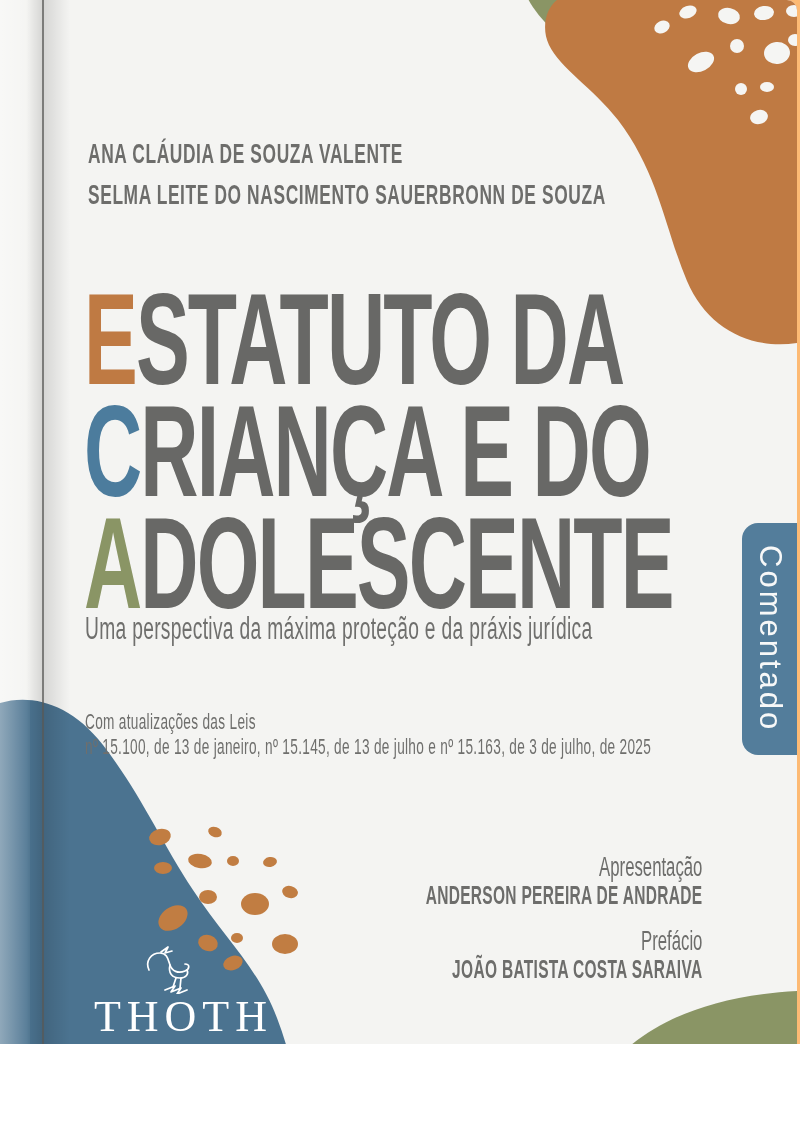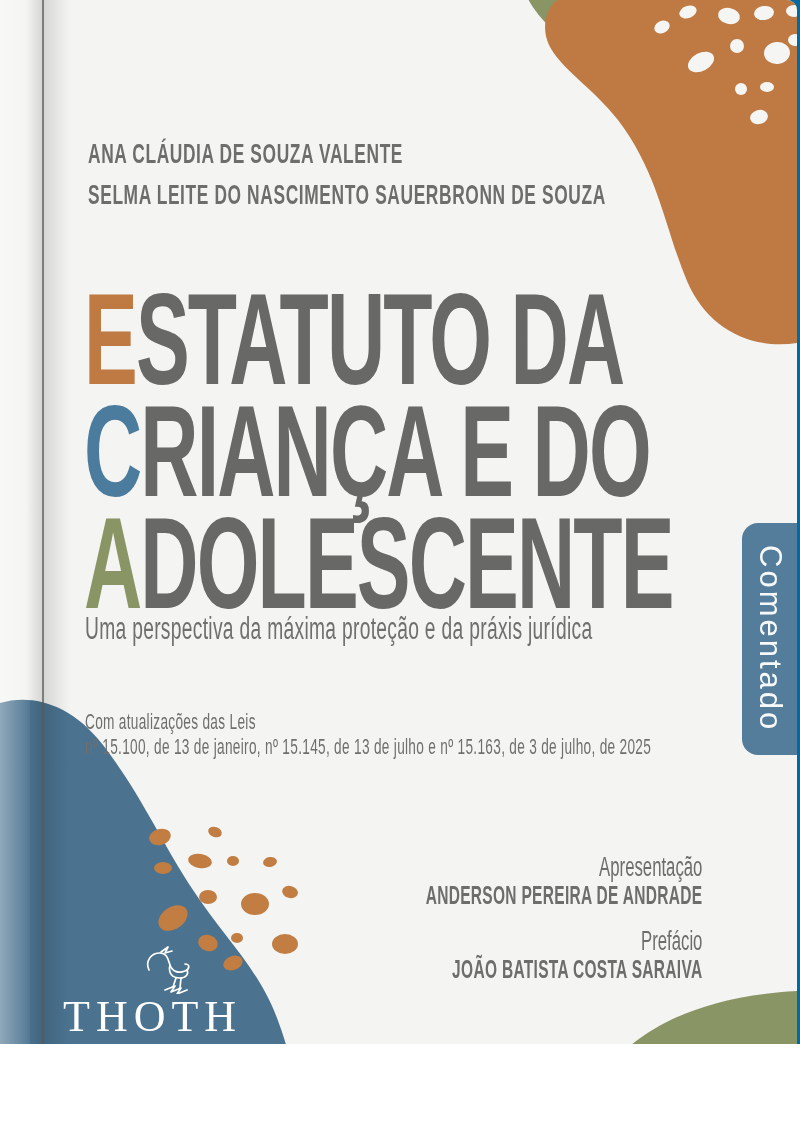--- a/index.html
+++ b/index.html
@@ -1,16 +1,16 @@
 <!DOCTYPE html>
 <html><head>
 <meta charset="utf-8">
 <style>
   html,body{margin:0;padding:0;background:#ffffff;}
-  .stage{position:relative;width:800px;height:1044px;background:#0369a1;overflow:hidden;
+  .stage{position:relative;width:800px;height:1044px;background:#fdba74;overflow:hidden;
          font-family:"Liberation Sans",sans-serif;}
   .book{position:absolute;left:0;top:0;width:797px;height:1134px;background:#f4f4f2;
         border-radius:0 10px 10px 0;overflow:hidden;}
   .deco{position:absolute;left:0;top:0;width:797px;height:1134px;}
 
   
   .spine-highlight{position:absolute;left:0;top:0;width:30px;height:100%;
         background:linear-gradient(90deg,rgba(255,255,255,0.38),rgba(255,255,255,0.05));}
   .spine-shadow-left{position:absolute;left:26px;top:0;width:16px;height:100%;
         background:linear-gradient(90deg,rgba(0,0,0,0),rgba(0,0,0,0.12));}
@@ -39,21 +39,21 @@
 
   .badge{position:absolute;left:742px;top:523px;width:55px;height:232px;background:#537d9b;
          border-radius:16px 0 0 16px;display:flex;align-items:center;justify-content:center;}
   .badge span{writing-mode:vertical-rl;font-size:31px;letter-spacing:3px;color:#f7f8f8;}
 
   .credits{position:absolute;right:95px;top:852px;text-align:right;color:#6d6d6b;white-space:nowrap;}
   .credits .label{font-size:27px;line-height:30px;font-weight:normal;}
   .credits .name{font-size:25px;line-height:27px;font-weight:bold;letter-spacing:0.5px;}
   .credits .gap{height:17px;}
 
-  .logo{position:absolute;left:63px;top:944px;width:210px;text-align:left;color:#ffffff;}
+  .logo{position:absolute;left:63px;top:944px;width:210px;text-align:right;color:#ffffff;}
   .logo .bird{display:block;margin:0 auto;}
   .logo .name{font-family:"Liberation Serif",serif;font-size:44px;letter-spacing:6px;line-height:46px;}
   .logo .tagline{font-size:15px;letter-spacing:9px;line-height:20px;margin-top:2px;}
 </style>
 </head>
 <body>
 
 <div class="stage">
   <div class="book">
 

